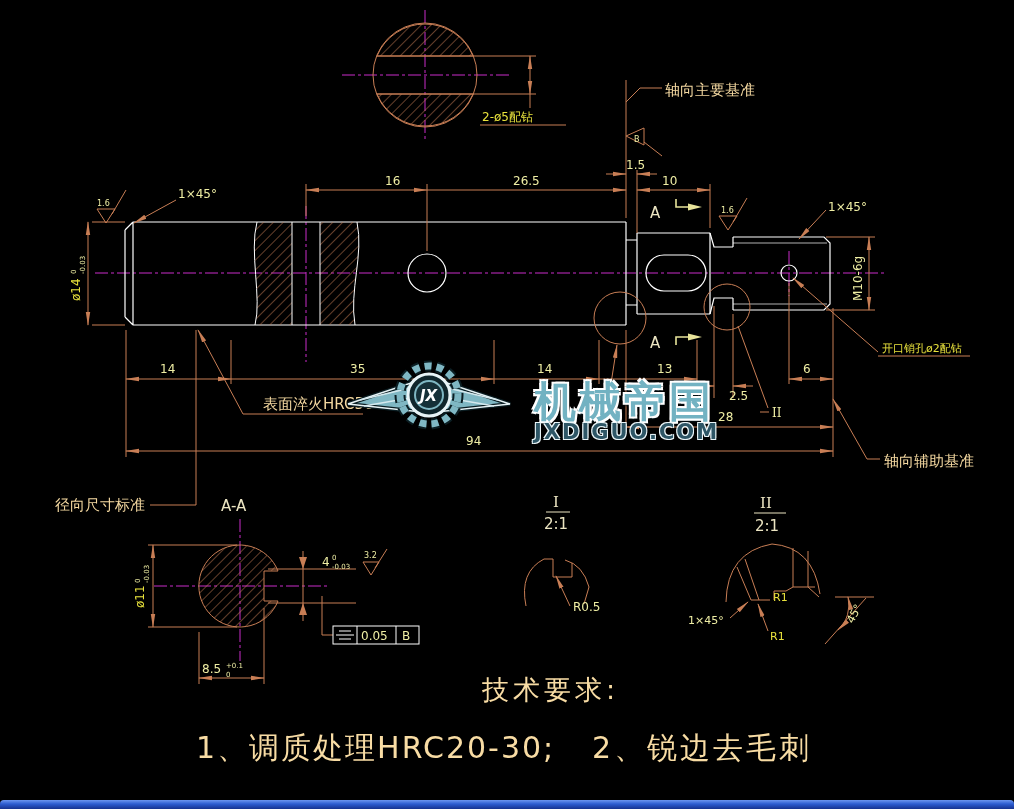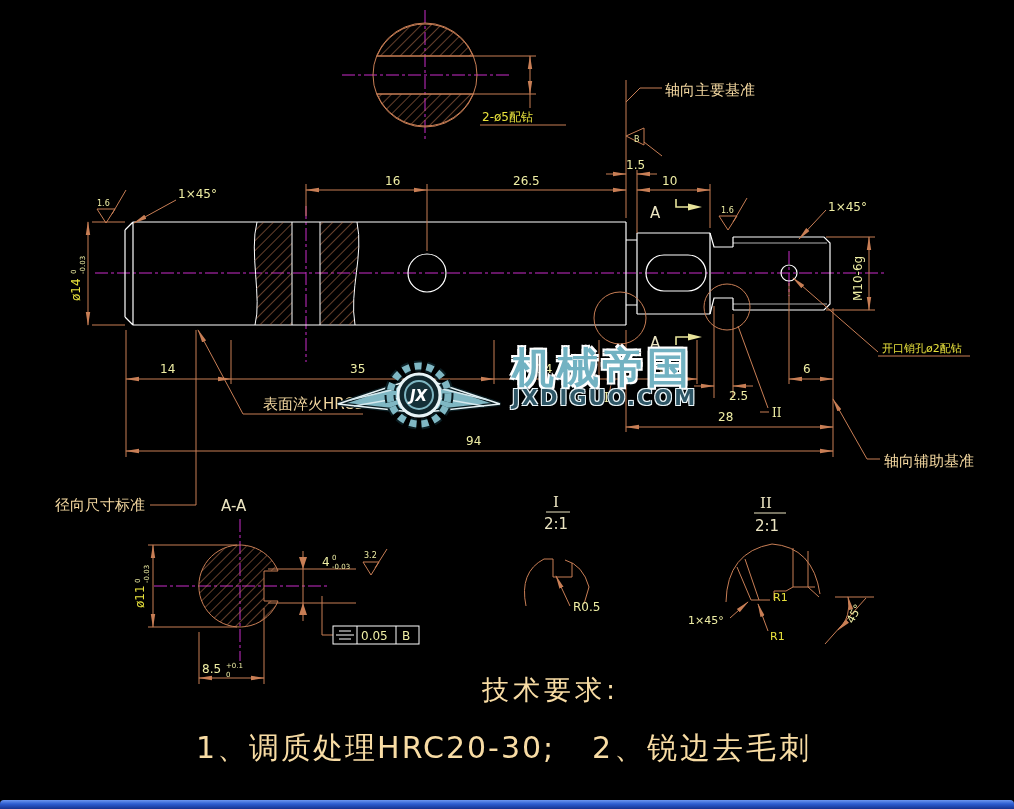--- a/index.html
+++ b/index.html
@@ -7,21 +7,21 @@
   svg text{font-family:"DejaVu Sans",sans-serif;}
   .td{fill:#efeea4;font-size:12px;}
   .t7{fill:#efeea4;font-size:7px;}
   .t8{fill:#efeea4;font-size:8px;}
   .tn{fill:#e9e23c;font-size:12px;}
   .tn1{fill:#e9e23c;font-size:11px;}
   .tw{fill:#f4d8a0;font-size:15px;}
   .tv{fill:#ece5c2;font-size:15px;}
   .ts{font-family:"DejaVu Serif",serif;}
   .big{fill:#f8dca4;}
-  .watermark{position:absolute;left:330px;top:348px;display:flex;align-items:flex-start;pointer-events:none;}
+  .watermark{position:absolute;left:340px;top:348px;display:flex;align-items:flex-end;pointer-events:none;gap:12px;}
   .wm-text{margin-left:4px;}
   .wm-cn{font-family:"DejaVu Sans",sans-serif;font-weight:bold;font-size:42px;line-height:0.95;letter-spacing:3px;color:#72b2c2;
     text-shadow:-2px -2px 0 #fff,2px -2px 0 #fff,-2px 2px 0 #fff,2px 2px 0 #fff,0 3px 2px #05161c;}
   .wm-url{font-family:"DejaVu Sans",sans-serif;font-weight:bold;font-size:21px;letter-spacing:2px;color:#2e5666;margin-top:-2px;
     text-shadow:-1px -1px 0 #eaf5f8,1px -1px 0 #eaf5f8,-1px 1px 0 #eaf5f8,1px 1px 0 #eaf5f8;}
   .bottom-bar{position:absolute;left:0;right:0;bottom:0;height:9px;
     background:linear-gradient(180deg,#6d97ef 0%,#2c5cd0 45%,#16338f 100%);border-radius:4px 4px 0 0;}
 </style>
 </head>
 <body>

